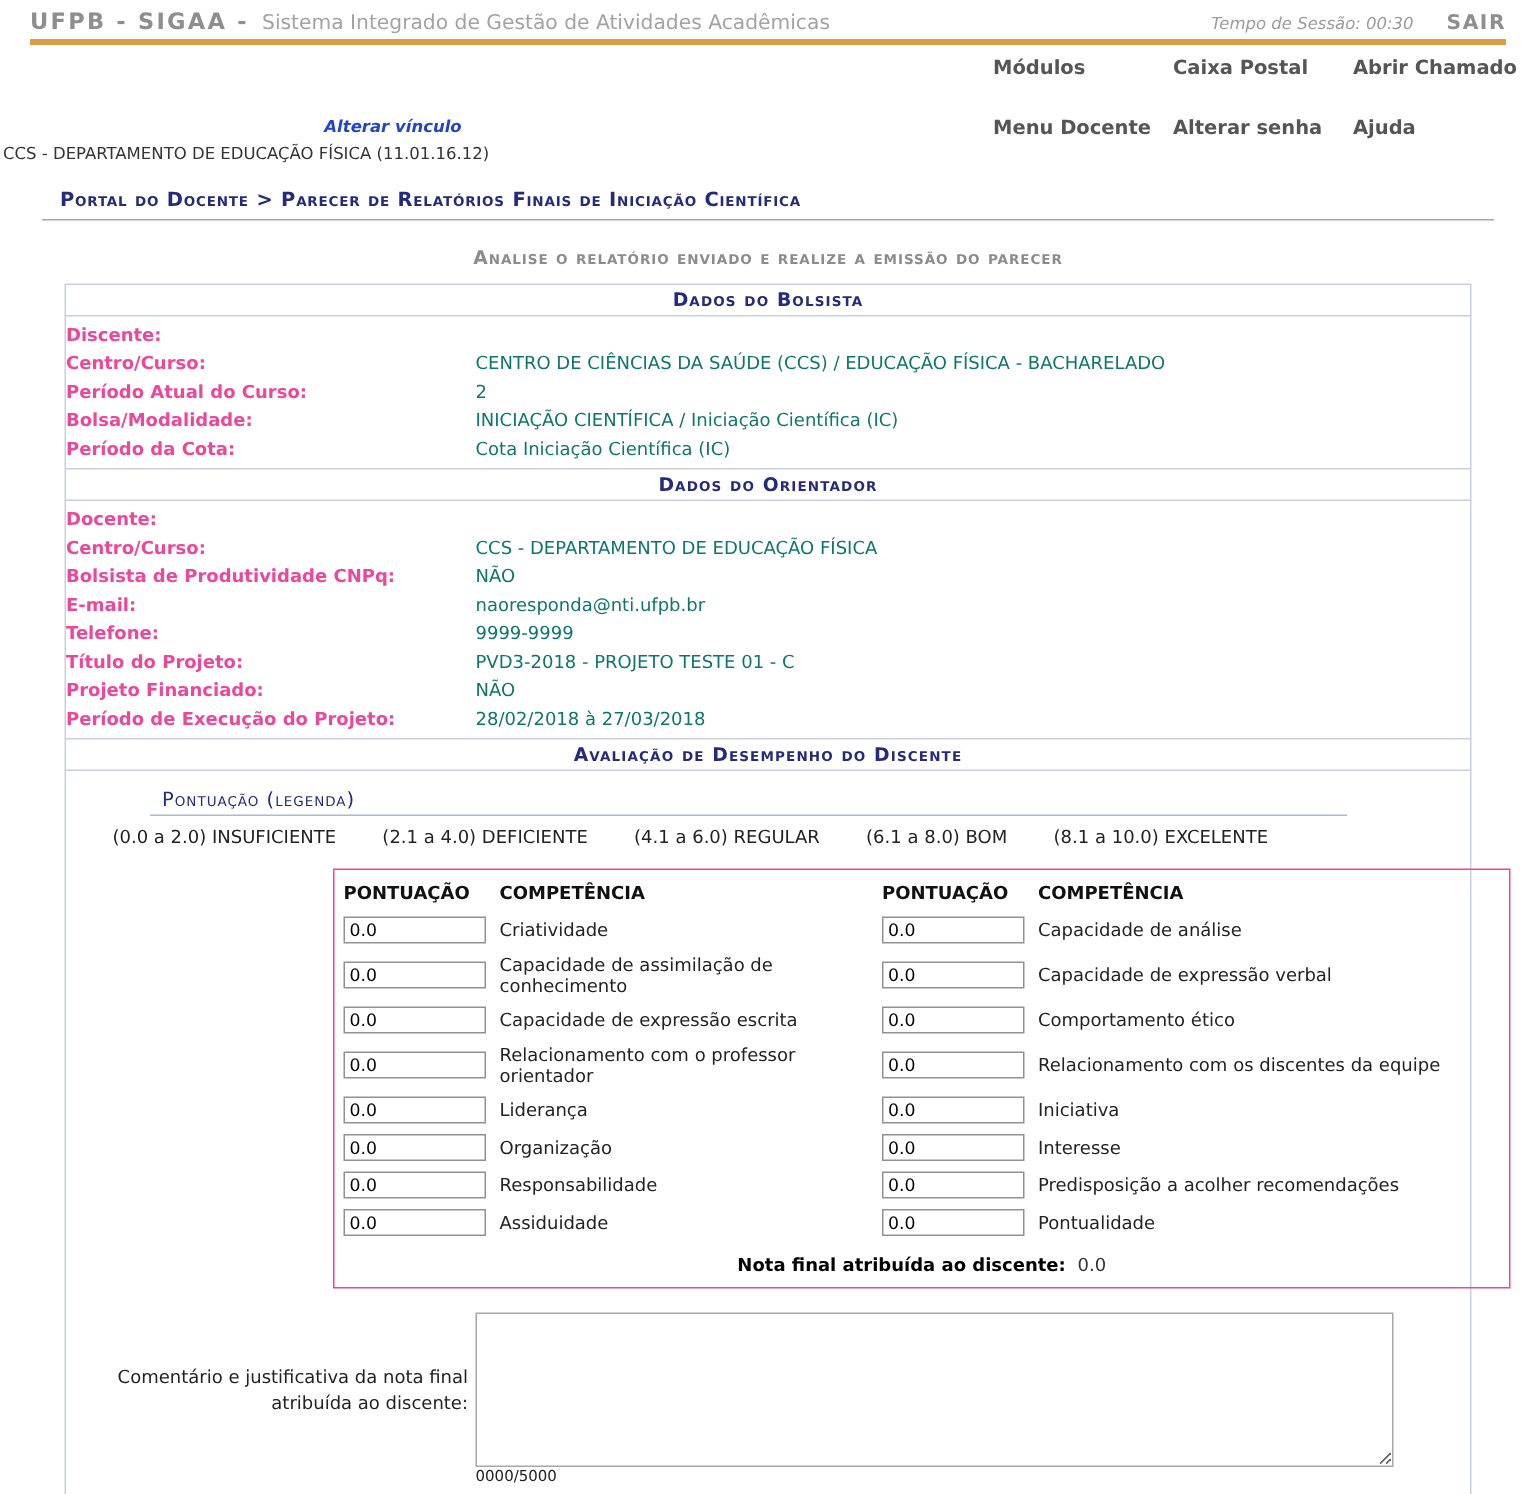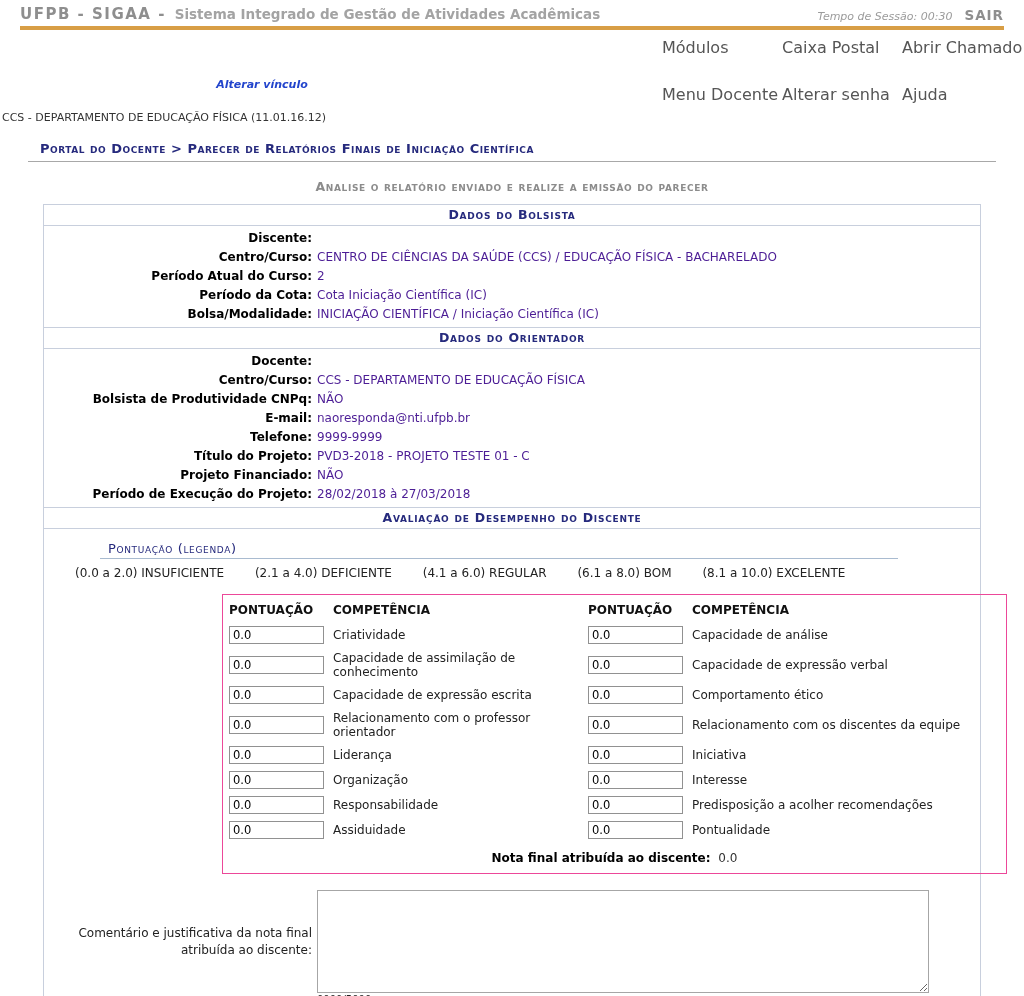--- a/index.html
+++ b/index.html
@@ -14,32 +14,32 @@
   }
 
   
   .topbar {
     display: flex; justify-content: space-between; align-items: flex-end;
     margin: 0 20px 0 20px;
     padding: 5px 0 3px 0;
     border-bottom: 4px solid #d89e45;
   }
   .brand-bold { color: #8e8e8e; font-weight: bold; font-size: 15px; letter-spacing: 1.5px; }
-  .brand-sub  { color: #a3a3a3; font-size: 13.5px; margin-left: 5px; font-weight: bold; }
-  .top-right { display: flex; align-items: baseline; gap: 12px; }
+  .brand-sub  { color: #a3a3a3; font-size: 13.5px; margin-left: 5px; }
+  .top-right { display: flex; align-items: baseline; gap: 22px; }
   .session { color: #9b9b9b; font-style: italic; font-size: 11px; }
   .sair { color: #8e8e8e; font-weight: bold; font-size: 13.5px; letter-spacing: 1px; cursor: pointer; }
 
   
   .subheader { display: flex; justify-content: space-between; padding: 4px 12px 2px 2px; }
   .sub-left { width: 520px; }
   .alterar { text-align: center; color: #2244cc; font-weight: bold; font-style: italic; font-size: 11px; cursor: pointer; margin-top: 44px; }
-  .unit { font-size: 11px; color: #333; margin-top: 20px; }
+  .unit { font-size: 11px; color: #333; margin-top: 5px; }
   .menu-grid { display: grid; grid-template-columns: 120px 120px 110px; row-gap: 8px; padding-top: 4px; }
-  .menu-item { font-weight: normal; color: #555; font-size: 16px; cursor: pointer; white-space: nowrap; }
+  .menu-item { font-weight: bold; color: #555; font-size: 13px; cursor: pointer; white-space: nowrap; }
 
   
   .breadcrumb {
     margin: 12px 28px 1px 28px;
     padding: 3px 12px 5px 12px;
     border-bottom: 1px solid #a8a8a8;
     color: #262a7d; font-weight: bold; font-variant: small-caps;
     font-size: 13px; letter-spacing: 0.04em;
   }
 
@@ -53,22 +53,22 @@
   .form-box { width: 938px; margin: 0 auto; border: 1px solid #c8cfdd; }
   .section-header {
     border-top: 1px solid #c8cfdd; border-bottom: 1px solid #c8cfdd;
     background: #fff; text-align: center;
     color: #262a7d; font-weight: bold; font-variant: small-caps;
     font-size: 12.5px; letter-spacing: 0.06em; padding: 2px 0 3px;
   }
   .section-header:first-child { border-top: none; }
   .fields { padding: 3px 0; }
   .field-row { display: flex; line-height: 19px; }
-  .field-label { width: 268px; text-align: right; font-weight: bold; color: #000000; flex-shrink: 0; }
-  .field-value { margin-left: 5px; color: #4c1d95; }
+  .field-label { width: 268px; text-align: left; font-weight: bold; color: #ec4899; flex-shrink: 0; }
+  .field-value { margin-left: 5px; color: #0f766e; }
 
   .aval-body { padding-bottom: 8px; }
   .legenda-title {
     margin: 10px 0 0 56px; width: 798px;
     border-bottom: 1px solid #a9bbd0; padding: 2px 0 2px 8px;
     color: #262a7d; font-weight: normal; font-variant: small-caps;
     font-size: 13px; letter-spacing: 0.05em;
   }
   .legend-row { margin: 7px 0 14px 31px; color: #222; }
   .legend-item { margin-right: 27px; }
@@ -146,26 +146,26 @@
     </div>
     <div class="field-row">
       <span class="field-label">Centro/Curso:</span>
       <span class="field-value">CENTRO DE CIÊNCIAS DA SAÚDE (CCS) / EDUCAÇÃO FÍSICA - BACHARELADO</span>
     </div>
     <div class="field-row">
       <span class="field-label">Período Atual do Curso:</span>
       <span class="field-value">2</span>
     </div>
     <div class="field-row">
+      <span class="field-label">Bolsa/Modalidade:</span>
+      <span class="field-value">INICIAÇÃO CIENTÍFICA / Iniciação Científica (IC)</span>
+    </div>
+    <div class="field-row">
       <span class="field-label">Período da Cota:</span>
       <span class="field-value">Cota Iniciação Científica (IC)</span>
-    </div>
-    <div class="field-row">
-      <span class="field-label">Bolsa/Modalidade:</span>
-      <span class="field-value">INICIAÇÃO CIENTÍFICA / Iniciação Científica (IC)</span>
     </div>
   </div>
 
   <div class="section-header">Dados do Orientador</div>
   <div class="fields">
     <div class="field-row">
       <span class="field-label">Docente:</span>
       <span class="field-value"></span>
     </div>
     <div class="field-row">

